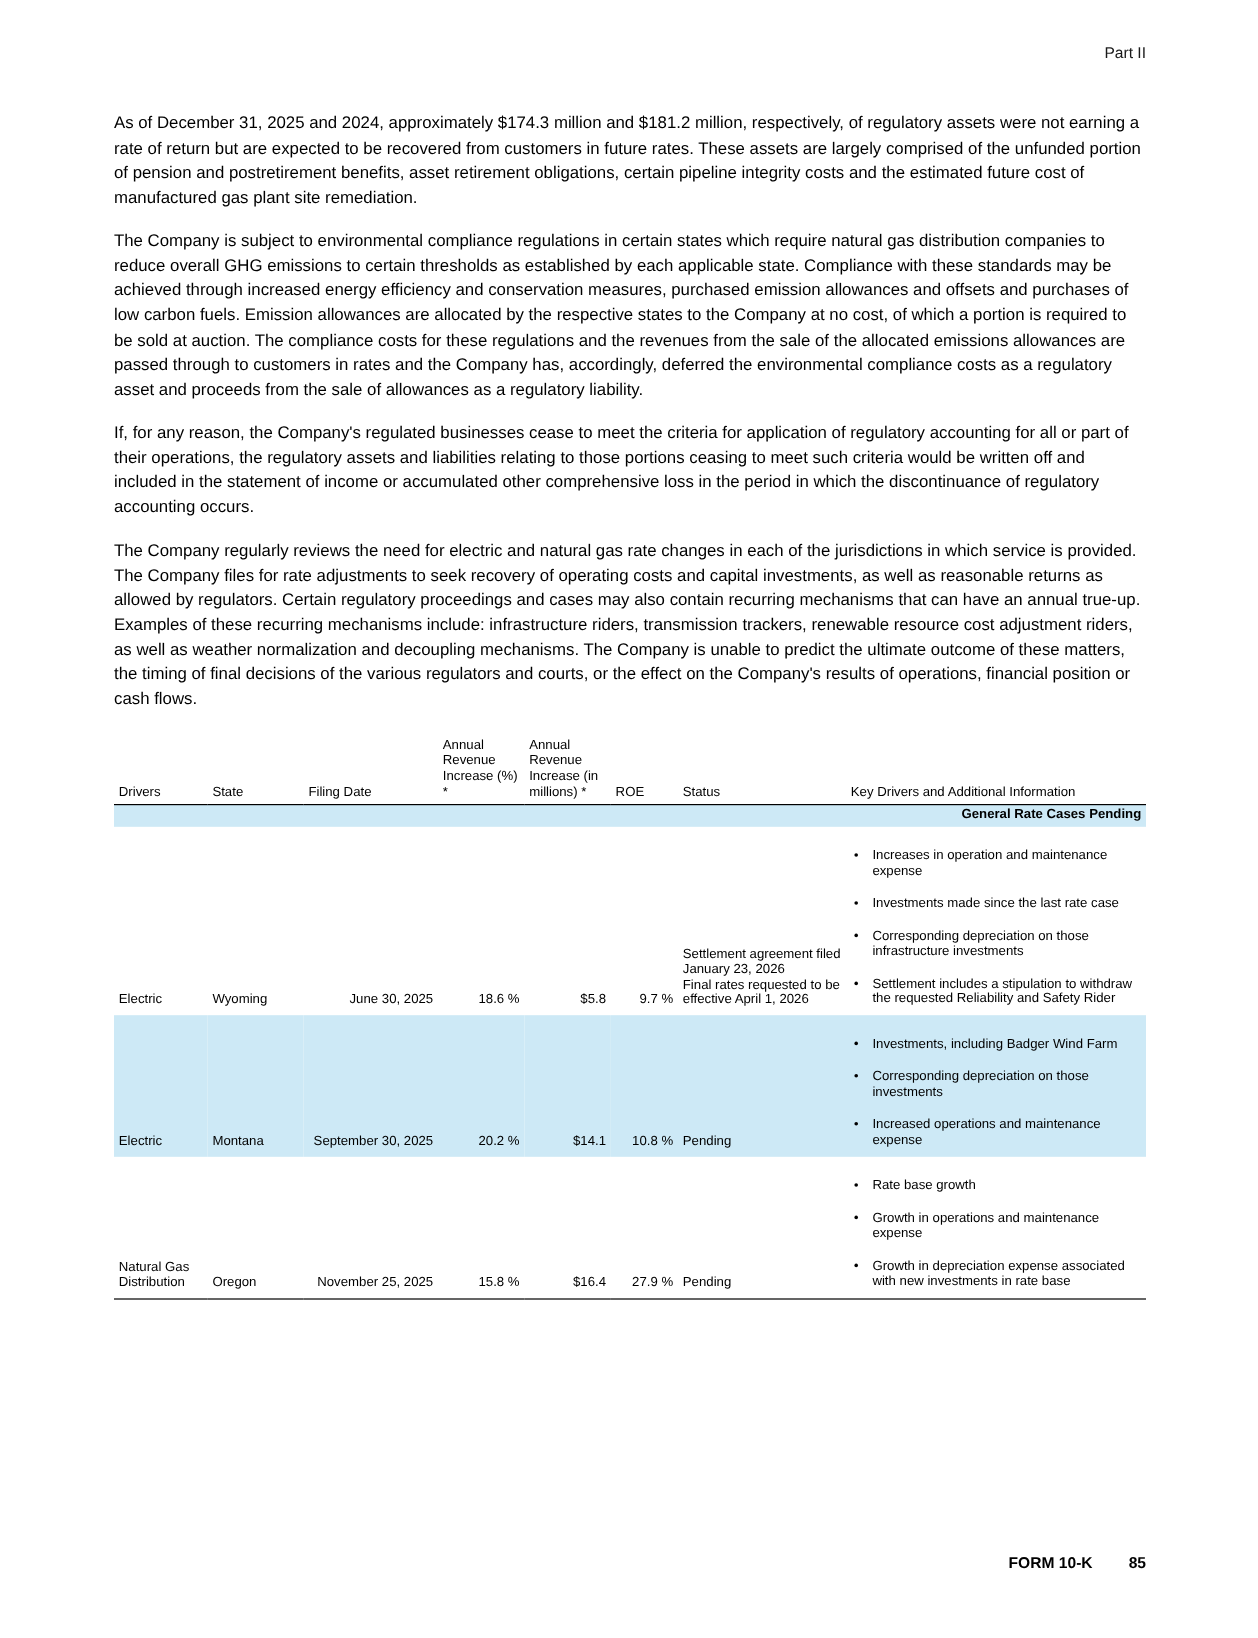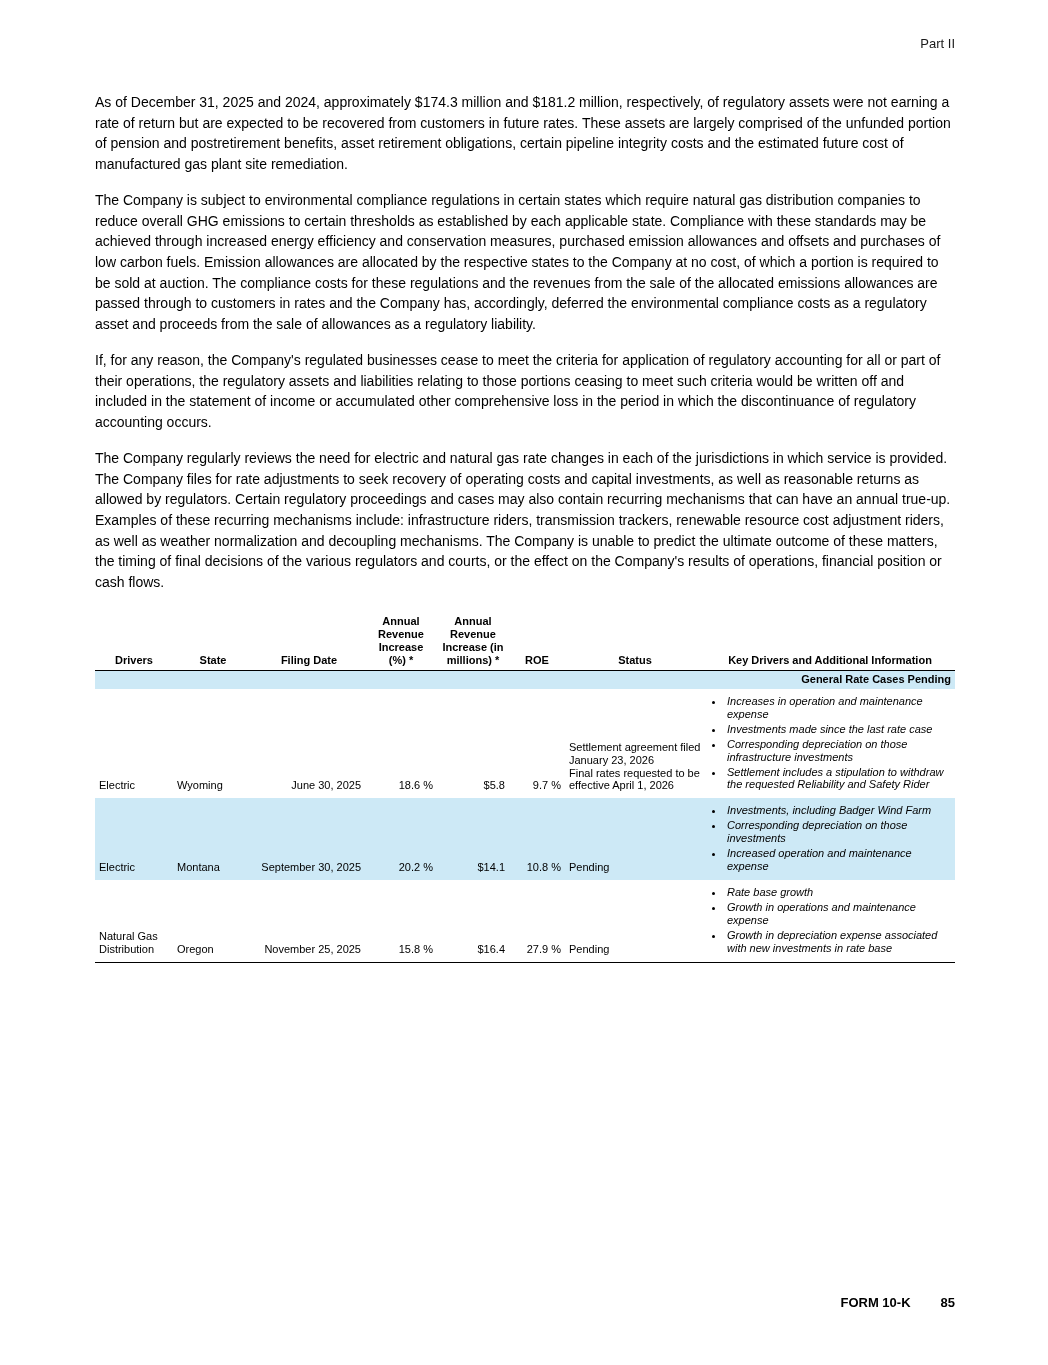--- a/index.html
+++ b/index.html
@@ -50,22 +50,22 @@
   }
   col.c-segment { width: 78px; }
   col.c-state   { width: 80px; }
   col.c-filing  { width: 112px; }
   col.c-pct     { width: 72px; }
   col.c-mill    { width: 72px; }
   col.c-roe     { width: 56px; }
   col.c-status  { width: 140px; }
   col.c-drivers { width: 250px; }
   .reg-table th {
-    font-weight: bold;
-    text-align: center;
+    font-weight: normal;
+    text-align: left;
     vertical-align: bottom;
     padding: 2px 4px 3px 4px;
     border-bottom: 1px solid var(--table-rule, #000);
   }
   .reg-table td {
     vertical-align: bottom;
     padding: 4px 4px 6px 4px;
   }
   tr.section-row td {
     background: var(--table-highlight, #cde9f6);
@@ -78,21 +78,21 @@
   tr.data-row:last-child td { border-bottom: 1px solid var(--table-rule, #000); }
   .cell-left   { text-align: left; }
   .cell-right  { text-align: right; }
   .cell-status { text-align: left; white-space: pre-line; }
   td.cell-drivers { vertical-align: top; }
   ul.drivers-list {
     margin: 0;
     padding: 0 0 0 16px;
     list-style: disc outside;
   }
-  ul.drivers-list li { margin: 2px 0 1px 0; padding-left: 2px; font-style: italic; }
+  ul.drivers-list li { margin: 14px 0 1px 0; padding-left: 2px; }
   .page-footer {
     position: absolute;
     right: 93px;
     bottom: 55px;
     font-size: 13px;
     font-weight: bold;
   }
   .page-footer .page-num { margin-left: 30px; }
 </style>
 </head>
@@ -166,21 +166,21 @@
             <td class="cell-left">Montana</td>
             <td class="cell-right">September 30, 2025</td>
             <td class="cell-right">20.2 %</td>
             <td class="cell-right">$14.1</td>
             <td class="cell-right">10.8 %</td>
             <td class="cell-status">Pending</td>
             <td class="cell-drivers">
               <ul class="drivers-list">
                   <li>Investments, including Badger Wind Farm</li>
                   <li>Corresponding depreciation on those investments</li>
-                  <li>Increased operation and maintenance expense</li>
+                  <li>Increased operations and maintenance expense</li>
                 </ul>
             </td>
           </tr>
 
           <tr class="data-row">
             <td class="cell-left">Natural Gas Distribution</td>
             <td class="cell-left">Oregon</td>
             <td class="cell-right">November 25, 2025</td>
             <td class="cell-right">15.8 %</td>
             <td class="cell-right">$16.4</td>

